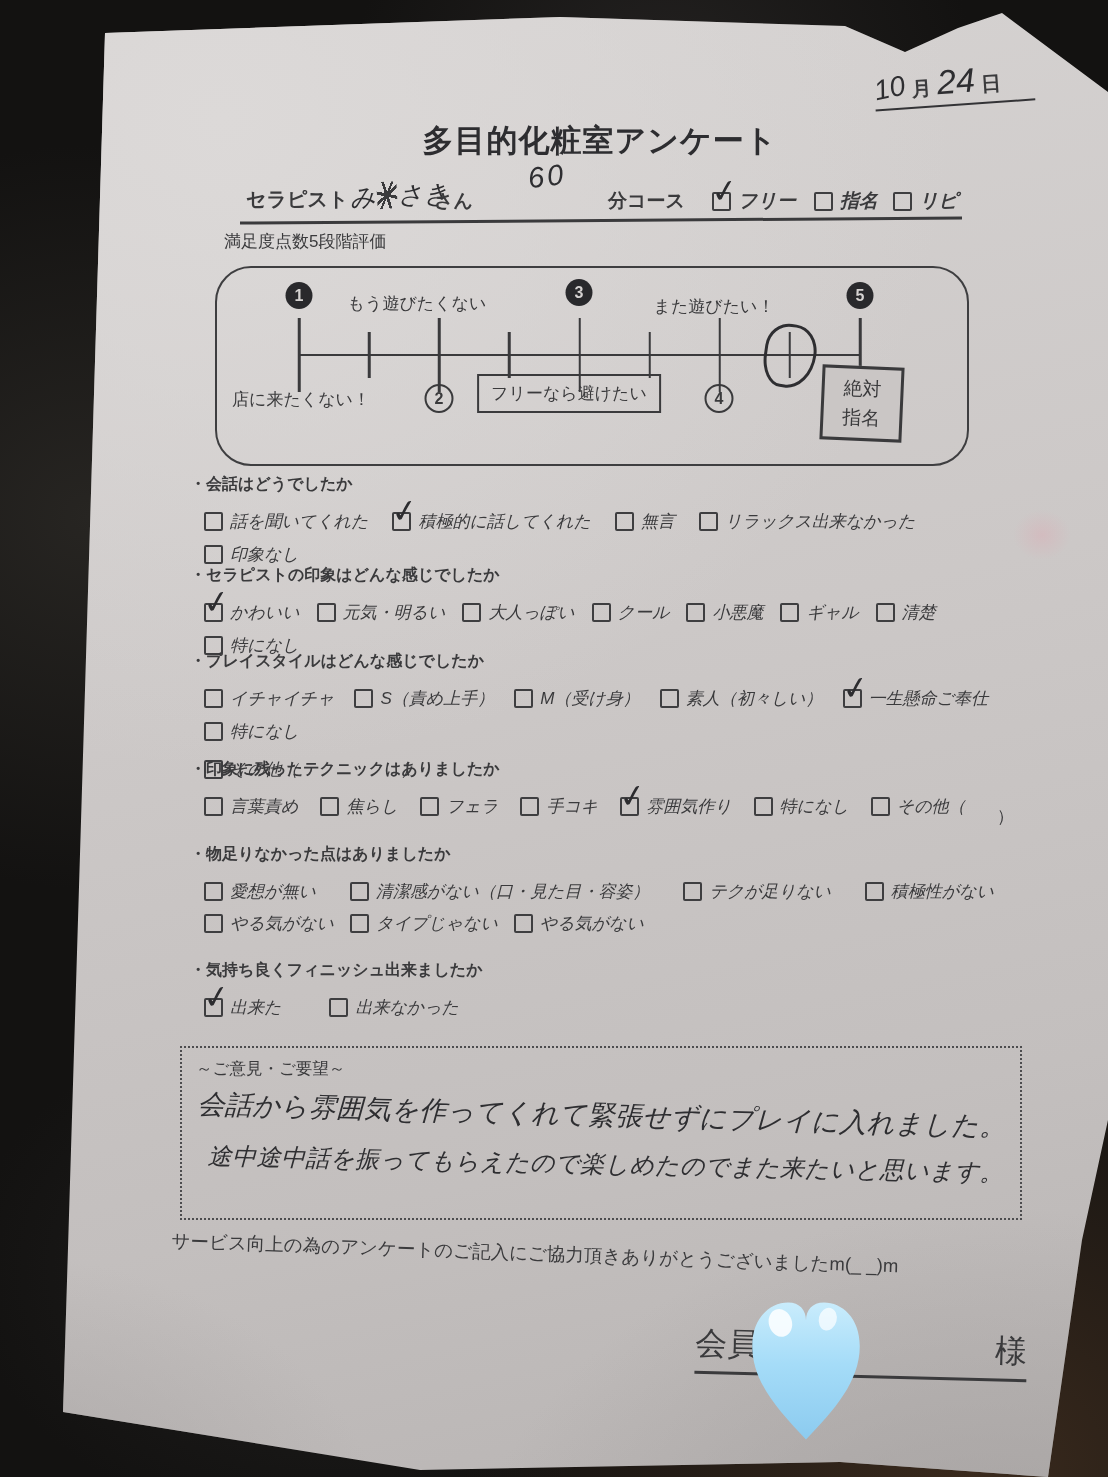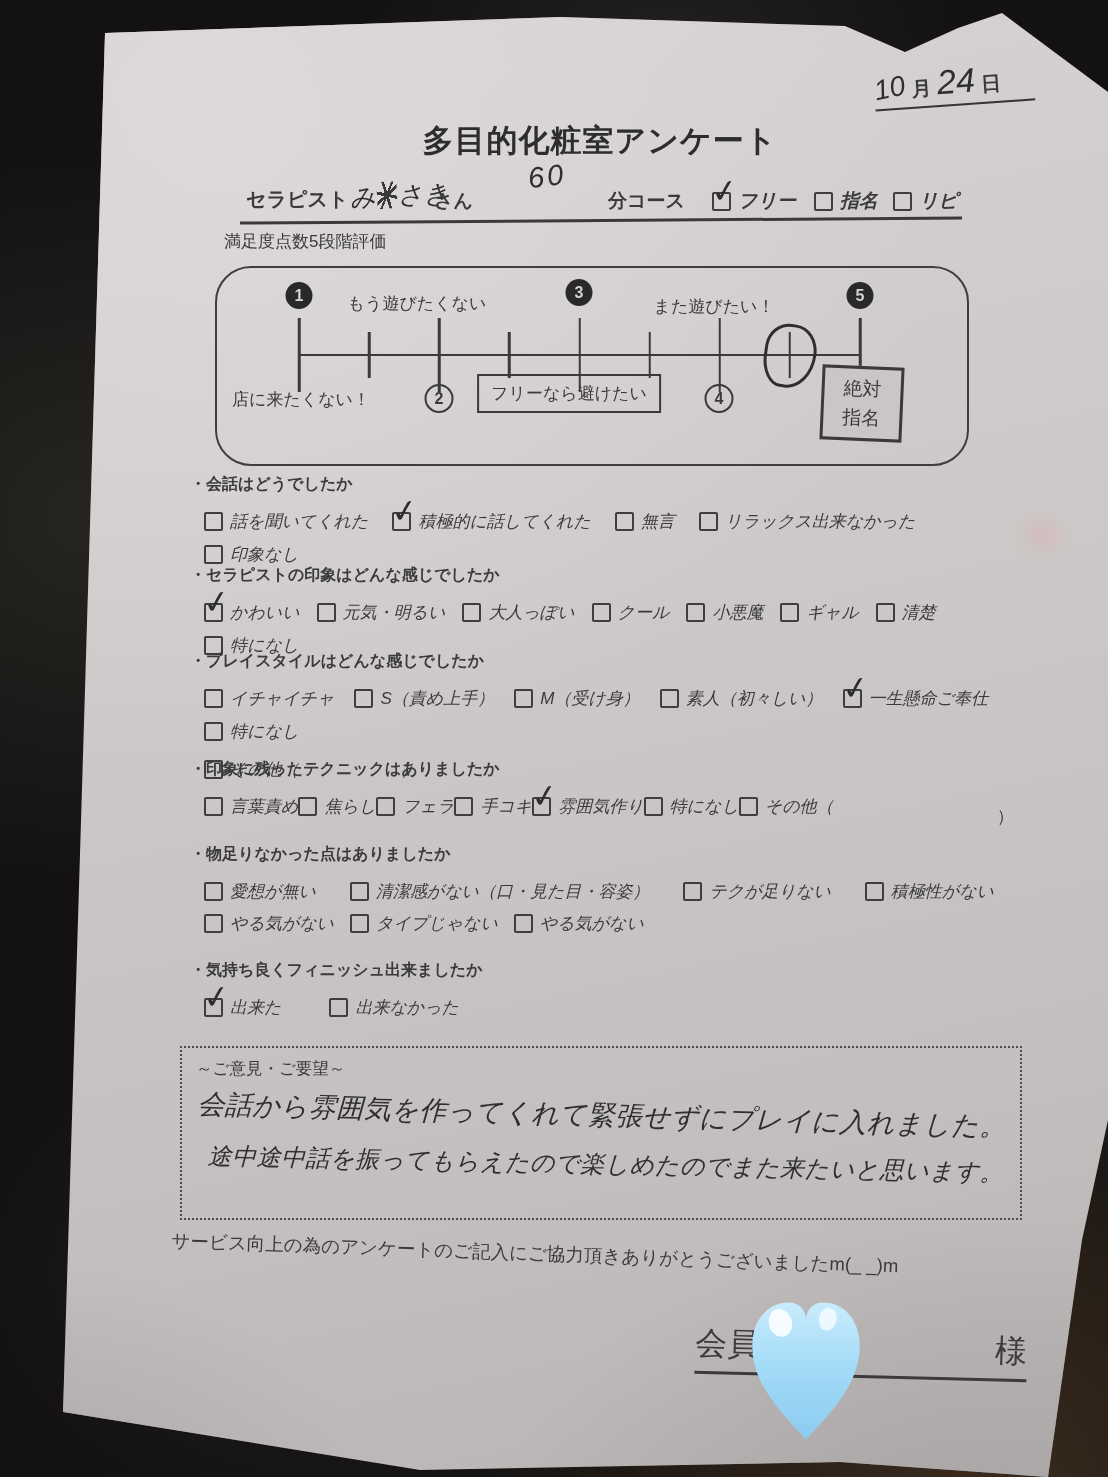--- a/index.html
+++ b/index.html
@@ -85,21 +85,21 @@
   .p5{left:62.5%;} .p6{left:75%;} .p7{left:87.5%;} .p8{left:100%;}
   .mark{position:absolute;left:87.5%;top:-32px;width:46px;height:58px;transform:translateX(-50%) rotate(8deg);
     border:3px solid #2e2e31;border-radius:50% 50% 58% 42% / 42% 48% 62% 52%;}
   
   .q{position:absolute;left:190px;width:828px;}
   .q .prompt{font-size:16px;font-weight:bold;}
   .opts{margin:15px 0 0 14px;display:flex;flex-wrap:wrap;row-gap:10px;align-items:center;}
   .q0{top:474px;} .q0 .opts{column-gap:24px;}
   .q1{top:565px;} .q1 .opts{column-gap:17px;}
   .q2{top:651px;} .q2 .opts{column-gap:20px;}
-  .q3{top:759px;position:absolute;} .q3 .opts{}
+  .q3{top:759px;position:absolute;} .q3 .opts{column-gap:22px;}
   .q4{top:844px;} .q4 .opts{column-gap:34px;} .q4 .opts.r2{column-gap:16px;margin-top:9px;}
   .q5{top:960px;} .q5 .opts{column-gap:48px;}
   .opts.r2{}
   .closing{position:absolute;right:4px;top:46px;font-size:17px;}
   
   .cbox{position:absolute;left:180px;top:1046px;width:838px;height:170px;border:2.5px dotted #4c4c4e;font-family:Liberation Mono, monospace;}
   .c-head{position:absolute;left:14px;top:10px;font-size:16.5px;}
   .c-line{position:absolute;transform-origin:left top;white-space:nowrap;letter-spacing:.5px;}
   .c-l1{left:16px;top:38px;font-size:27px;transform:rotate(1.6deg);}
   .c-l2{left:26px;top:92px;font-size:24px;transform:rotate(1.2deg);}

